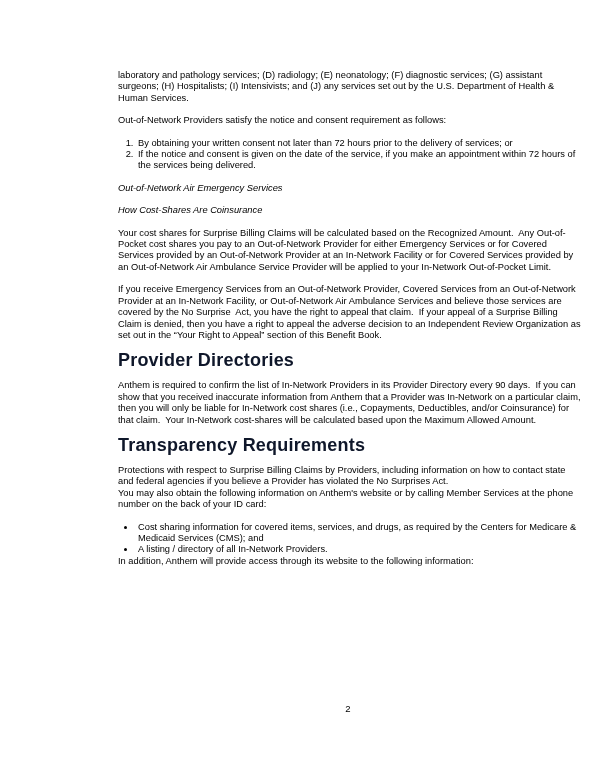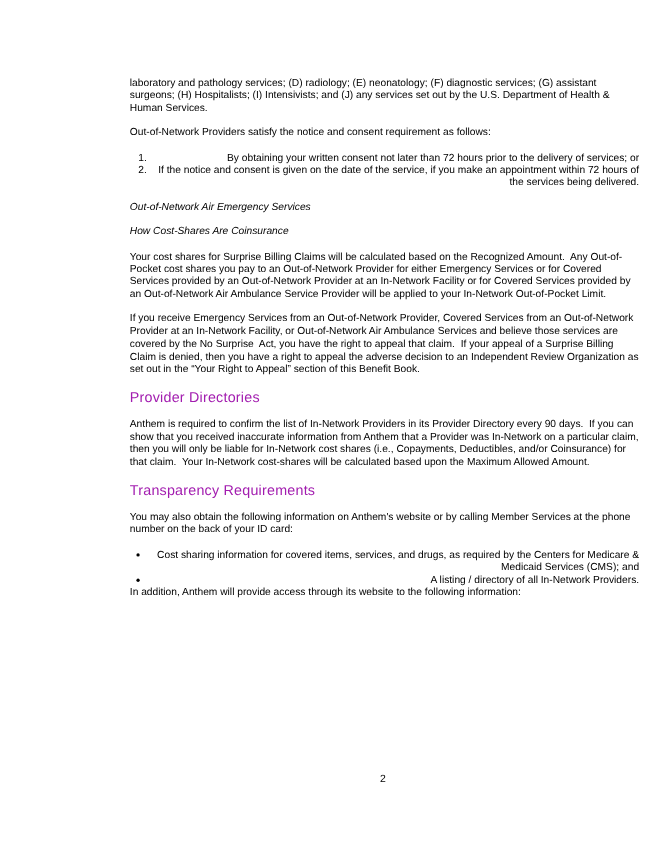--- a/index.html
+++ b/index.html
@@ -13,30 +13,30 @@
     font-family: "Liberation Sans", sans-serif;
     font-size: 9.3px;
     line-height: 11.4px;
     color: #000000;
     overflow: hidden;
     margin-left: 48px;
   }
   .page p { margin: 0 0 11px 0; white-space: pre-wrap; }
   .ih { font-style: italic; }
   h1 {
-    font-size: 13px;
+    font-size: 18px;
     line-height: 17px;
-    font-weight: normal;
+    font-weight: bold;
     letter-spacing: 0.2px;
     margin: 0 0 11px 0;
-    color: #a21caf;
+    color: #0f172a;
   }
   ol, ul { margin: 0 0 11px 0; padding-left: 18px; }
   ul { margin-bottom: 0; }
-  li { padding-left: 2px; white-space: pre-wrap; text-align: right; }
+  li { padding-left: 2px; white-space: pre-wrap; }
   .pgroup { margin: 0 0 11px 0; }
   .pgroup div { white-space: pre-wrap; }
   .bold-line { font-weight: normal; }
   .tight { margin: 0; }
   .footer {
     position: absolute;
     left: 0;
     top: 703px;
     width: 100%;
     text-align: center;
@@ -67,20 +67,21 @@
 
   <p>If you receive Emergency Services from an Out-of-Network Provider, Covered Services from an Out-of-Network Provider at an In-Network Facility, or Out-of-Network Air Ambulance Services and believe those services are covered by the No Surprise  Act, you have the right to appeal that claim.  If your appeal of a Surprise Billing Claim is denied, then you have a right to appeal the adverse decision to an Independent Review Organization as set out in the “Your Right to Appeal” section of this Benefit Book.</p>
 
   <h1>Provider Directories</h1>
 
   <p>Anthem is required to confirm the list of In-Network Providers in its Provider Directory every 90 days.  If you can show that you received inaccurate information from Anthem that a Provider was In-Network on a particular claim, then you will only be liable for In-Network cost shares (i.e., Copayments, Deductibles, and/or Coinsurance) for that claim.  Your In-Network cost-shares will be calculated based upon the Maximum Allowed Amount.</p>
 
   <h1>Transparency Requirements</h1>
 
   <div class="pgroup">
+    <div>Protections with respect to Surprise Billing Claims by Providers, including information on how to contact state and federal agencies if you believe a Provider has violated the No Surprises Act.</div>
     <div class="bold-line">You may also obtain the following information on Anthem's website or by calling Member Services at the phone number on the back of your ID card:</div>
   </div>
 
   <ul>
     <li>Cost sharing information for covered items, services, and drugs, as required by the Centers for Medicare &amp; Medicaid Services (CMS); and</li>
     <li>A listing / directory of all In-Network Providers.</li>
   </ul>
 
   <p class="tight">In addition, Anthem will provide access through its website to the following information:</p>
 

